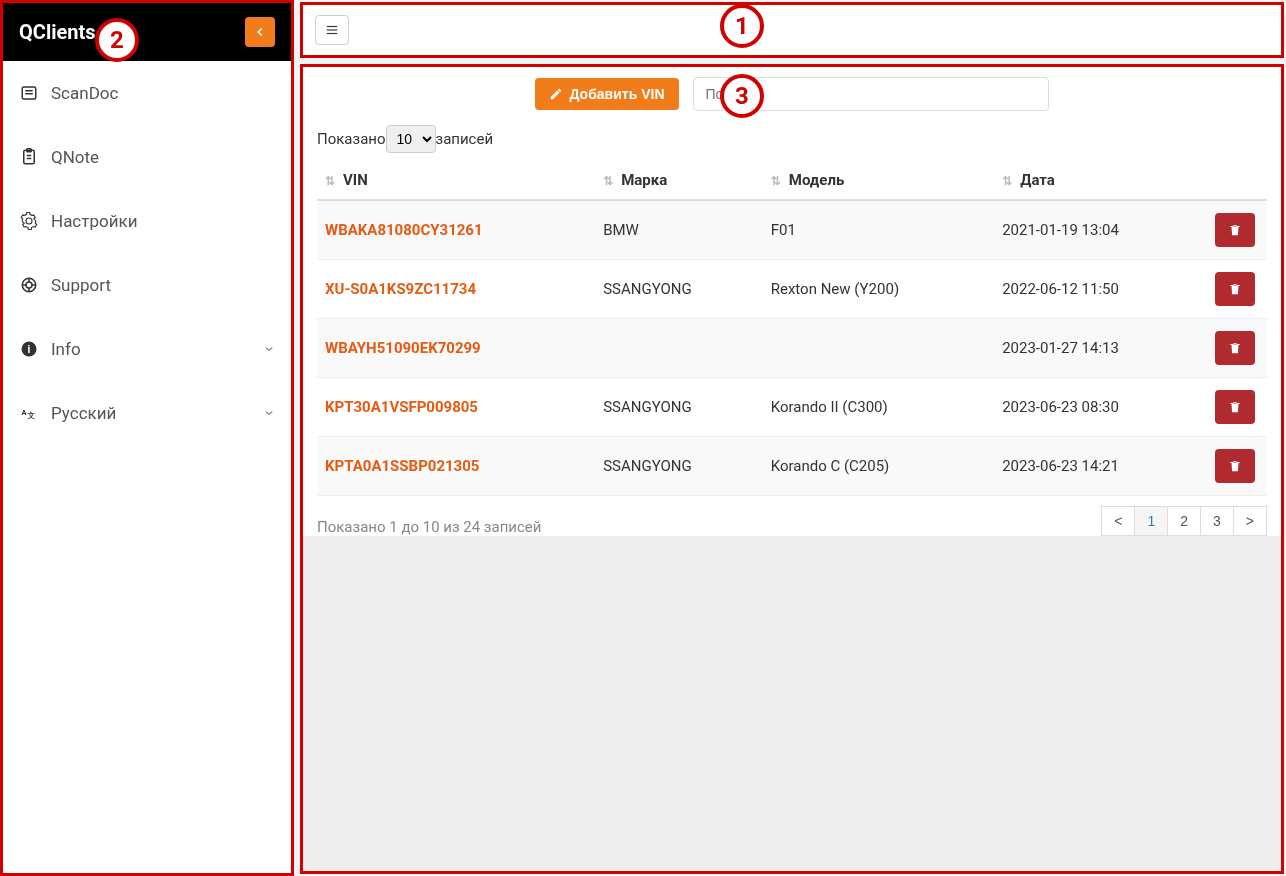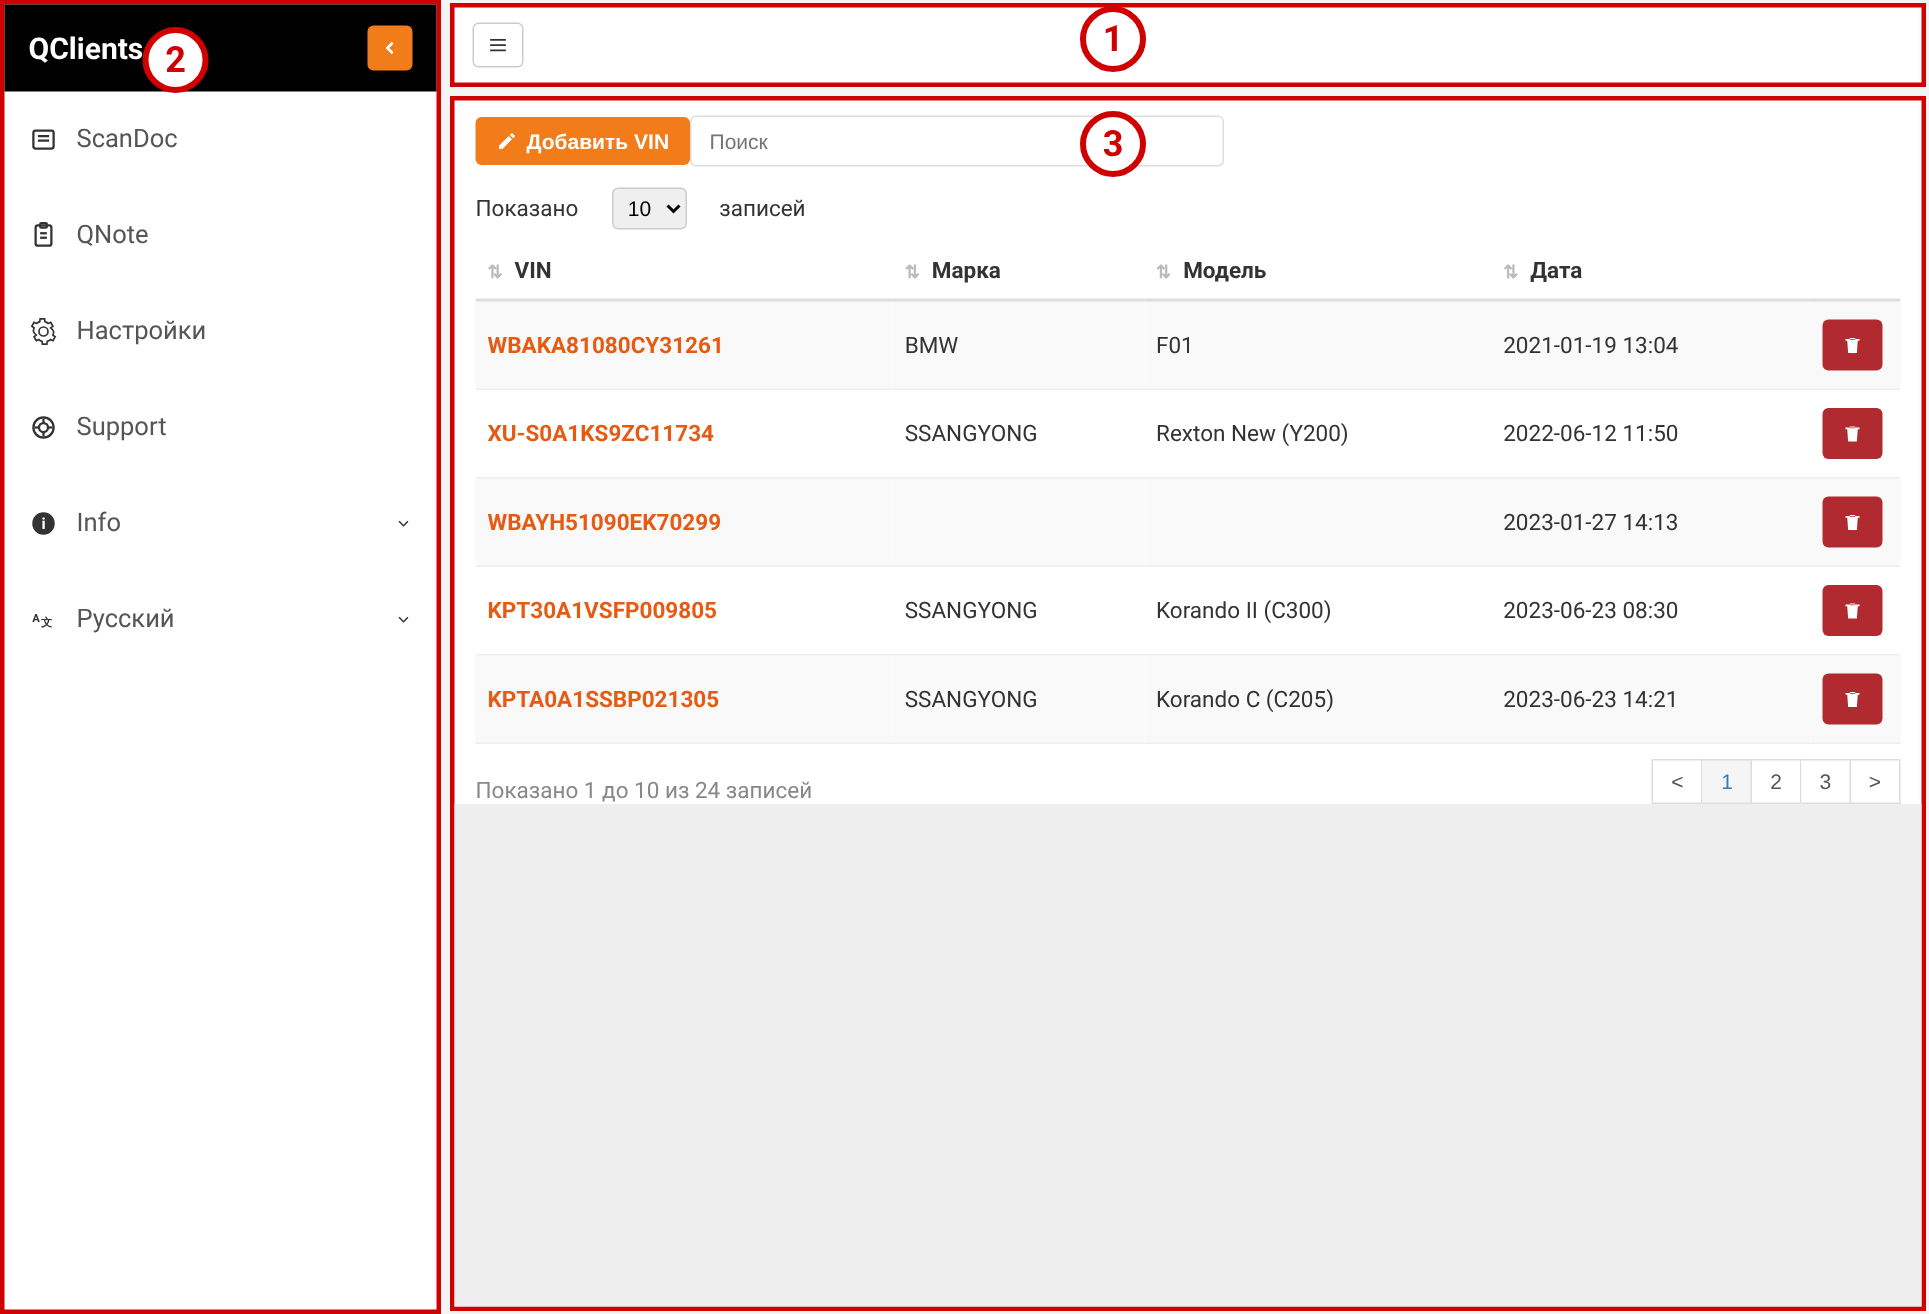--- a/index.html
+++ b/index.html
@@ -9,24 +9,24 @@
 .sidebar-header { background: #000; color: #fff; padding: 14px 16px; font-size: 20px; font-weight: bold; display: flex; justify-content: space-between; align-items: center; }
 .collapse-btn { background: #f27c1a; color: #fff; border: none; width: 30px; height: 30px; border-radius: 4px; cursor: pointer; display: flex; align-items: center; justify-content: center; }
 .sidebar-nav { padding: 0; }
 .nav-item { display: flex; align-items: center; padding: 22px 16px; color: #555; font-size: 17px; cursor: pointer; gap: 12px; }
 .nav-item .icon { width: 20px; height: 20px; display: inline-flex; align-items: center; justify-content: center; color: #333; }
 .nav-item .chevron { margin-left: auto; }
 .main { flex: 1; display: flex; flex-direction: column; gap: 6px; padding: 2px 2px 2px 6px; }
 .topbar { background: #fff; border: 3px solid #cf0101; padding: 10px 12px; display: flex; align-items: center; }
 .menu-toggle { border: 1px solid #ccc; background: #fff; width: 34px; height: 30px; border-radius: 4px; cursor: pointer; display: flex; align-items: center; justify-content: center; }
 .content { flex: 1; background: #fff; border: 3px solid #cf0101; padding: 10px 14px; display: flex; flex-direction: column; }
-.content-top { display: flex; justify-content: flex-start; align-items: center; margin-bottom: 14px; }
+.content-top { display: flex; justify-content: center; align-items: center; margin-bottom: 14px; gap: 14px; }
 .add-btn { background: #f27c1a; color: #fff; border: none; padding: 8px 14px; border-radius: 4px; font-size: 14px; font-weight: bold; cursor: pointer; display: inline-flex; align-items: center; gap: 6px; }
 .search-input { border: 1px solid #ddd; border-radius: 4px; padding: 8px 12px; width: 356px; font-size: 14px; color: #888; }
-.length-row { display: flex; align-items: center; gap: 22px; margin-bottom: 8px; font-size: 15px; }
+.length-row { display: flex; align-items: center; gap: 0; margin-bottom: 8px; font-size: 15px; }
 .length-select { border: 1px solid #ccc; border-radius: 4px; padding: 4px 6px; font-size: 14px; }
 table { width: 100%; border-collapse: collapse; }
 thead th { text-align: left; padding: 10px 8px; font-size: 15px; font-weight: bold; border-bottom: 2px solid #ddd; }
 thead th .sort { color: #bbb; margin-right: 8px; font-size: 12px; display: inline-block; vertical-align: middle; }
 tbody td { padding: 12px 8px; font-size: 15px; border-bottom: 1px solid #eee; }
 tbody tr:nth-child(odd) { background: #f9f9f9; }
 tbody tr:nth-child(even) { background: #fff; }
 .vin-link { color: #e55b13; font-weight: bold; text-decoration: none; margin-top: 33px; }
 .delete-btn { background: #b02a2f; border: none; color: #fff; width: 40px; height: 34px; border-radius: 4px; cursor: pointer; display: flex; align-items: center; justify-content: center; }
 .table-footer { display: flex; justify-content: space-between; align-items: flex-end; margin-top: 10px; color: #888; font-size: 15px; }

